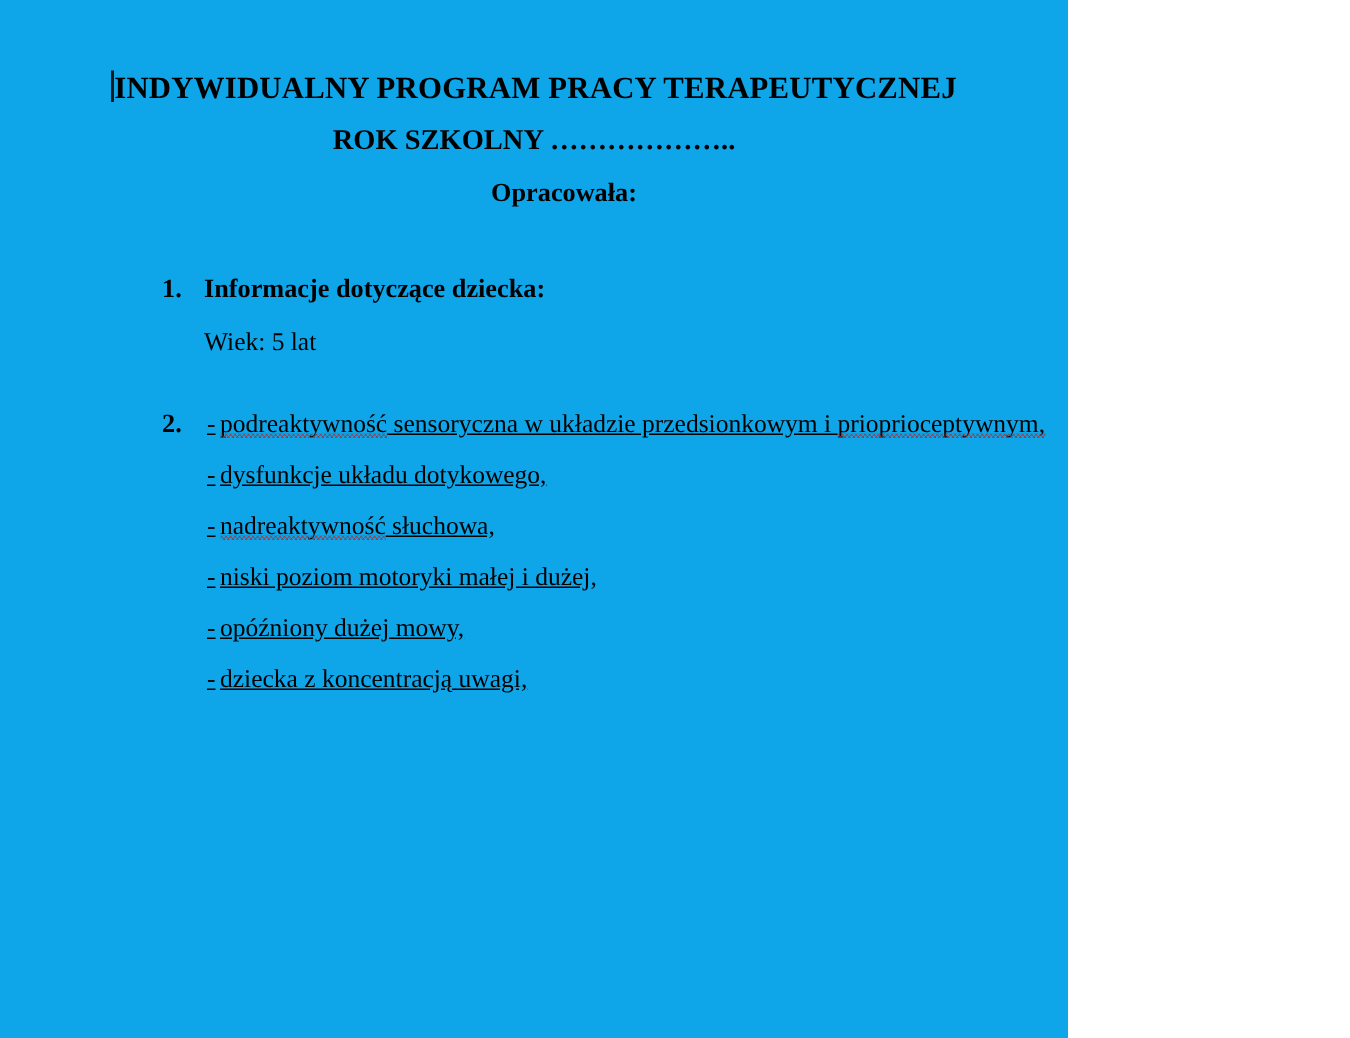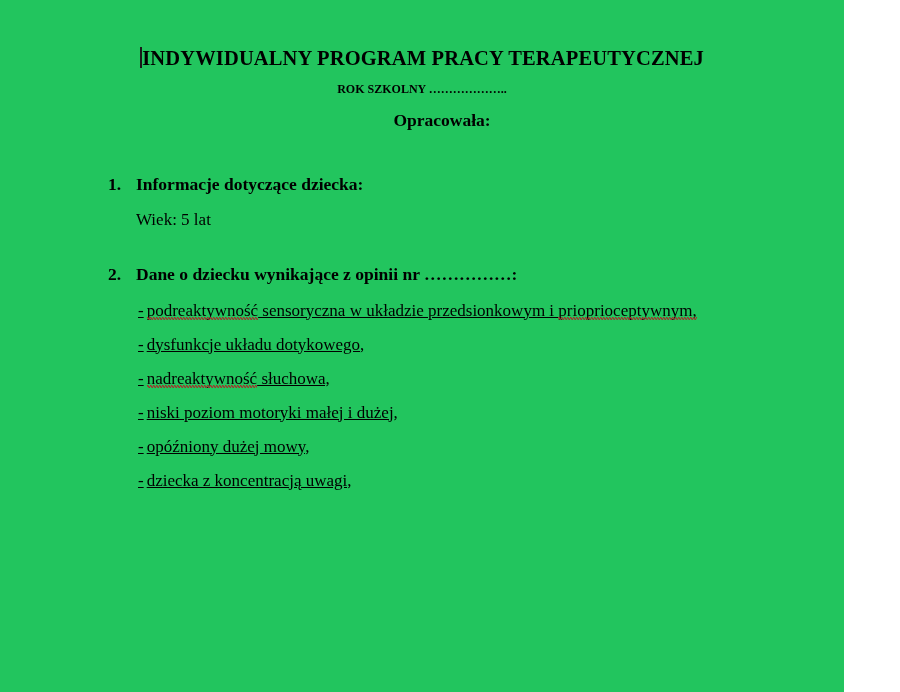--- a/index.html
+++ b/index.html
@@ -12,23 +12,23 @@
     width: 900px;
     height: 692px;
     overflow: hidden;
     font-family: "Liberation Serif", "DejaVu Serif", serif;
     color: #000000;
     -webkit-font-smoothing: antialiased;
   }
 
   .page {
     position: relative;
-    width: 844px;
+    width: 712px;
     height: 692px;
-    background: #22c55e;
+    background: #0ea5e9;
     box-sizing: border-box;
   }
 
   
   .title-block {
     padding-top: 47px;
     text-align: center;
   }
   .doc-title {
     font-size: 20.5px;
@@ -43,21 +43,21 @@
   }
   .caret {
     display: inline-block;
     width: 1.6px;
     height: 21px;
     background: #1a1a1a;
     vertical-align: -3px;
     margin-right: 0.5px;
   }
   .doc-subtitle {
-    font-size: 12px;
+    font-size: 19px;
     font-weight: bold;
     margin: 0;
     padding-top: 14px;
     line-height: 1.0;
     white-space: nowrap;
   }
   .doc-author {
     font-size: 17.5px;
     font-weight: bold;
     margin: 0;
@@ -160,21 +160,21 @@
 
     <div class="section">
       <div class="section-heading">
         <span class="section-number">1.</span><span>Informacje dotyczące dziecka:</span>
       </div>
       <div class="detail-line">Wiek: 5 lat</div>
     </div>
 
     <div class="section">
       <div class="section-heading">
-        <span class="section-number">2.</span><span>Dane o dziecku wynikające z opinii nr ……………:</span>
+        <span class="section-number">2.</span>
       </div>
       <ul class="dash-list" id="diagnosis-list">
           <li><span class="dash">-</span><span class="misspell">podreaktywność</span><span> sensoryczna w układzie przedsionkowym i </span><span class="misspell">prioprioceptywnym,</span></li>
           <li><span class="dash">-</span><span>dysfunkcje układu dotykowego,</span></li>
           <li><span class="dash">-</span><span class="misspell">nadreaktywność</span><span> słuchowa,</span></li>
           <li><span class="dash">-</span><span>niski poziom motoryki małej i dużej,</span></li>
           <li><span class="dash">-</span><span>opóźniony dużej mowy,</span></li>
           <li><span class="dash">-</span><span>dziecka z koncentracją uwagi,</span></li>
         </ul>
     </div>

